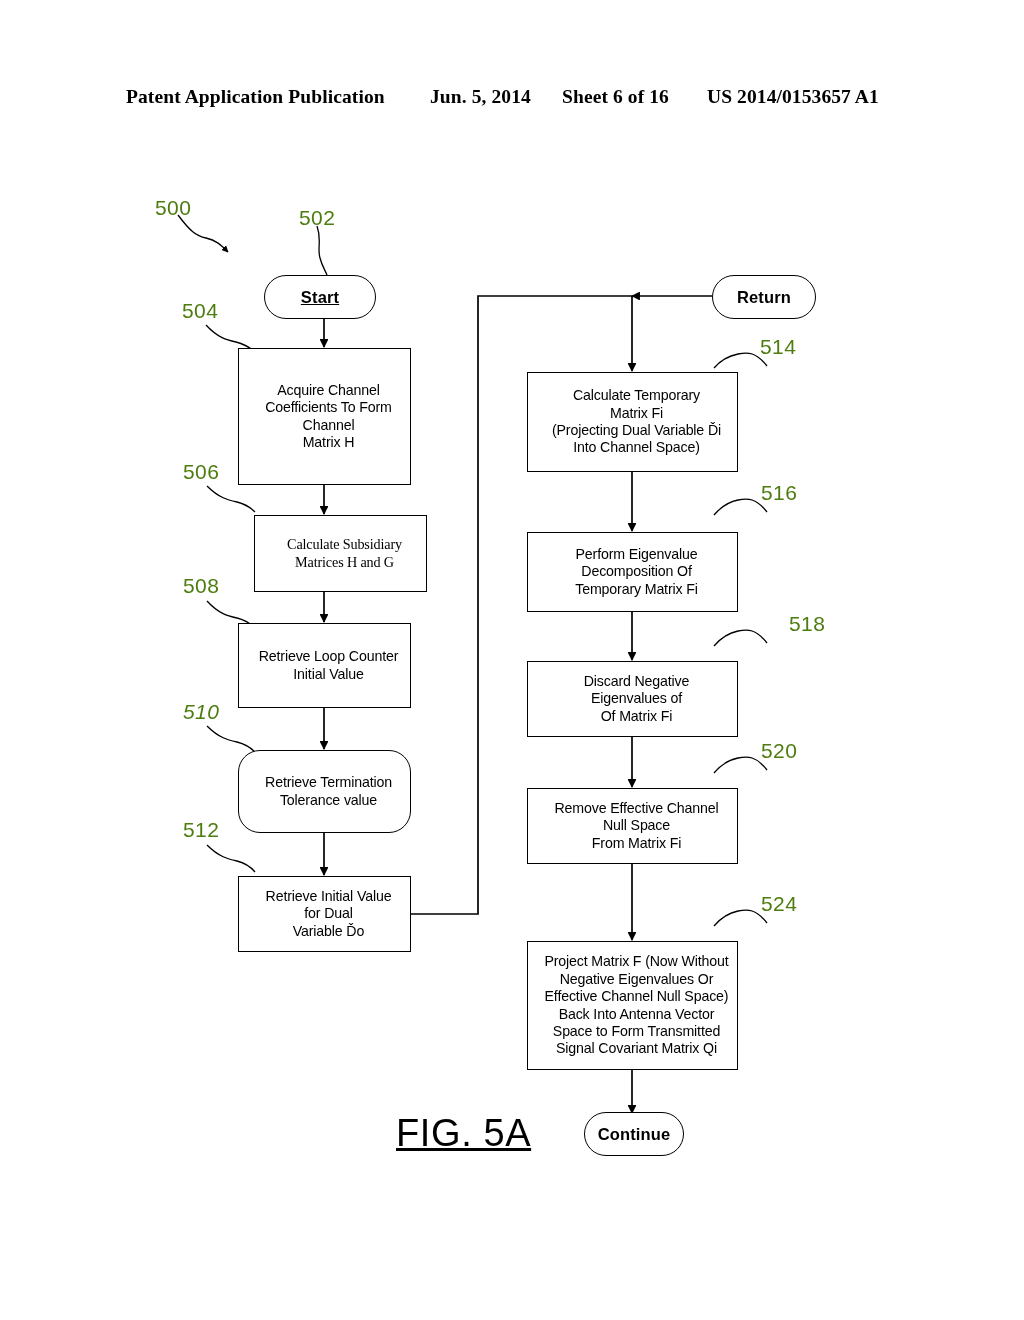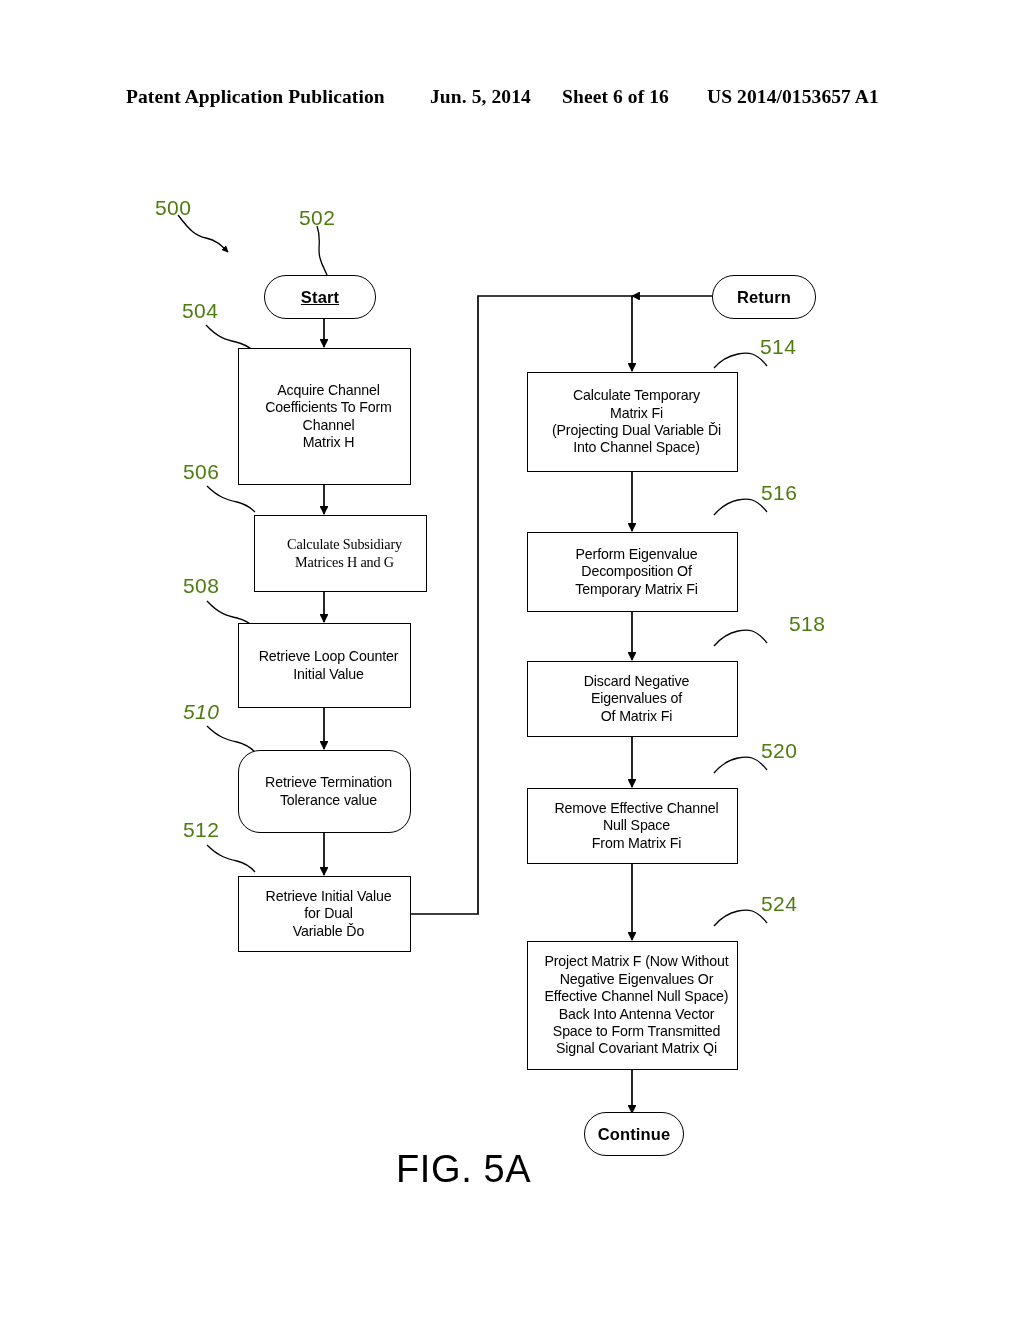--- a/index.html
+++ b/index.html
@@ -83,24 +83,25 @@
     font-size: 21px;
     letter-spacing: 0.4px;
     color: #4d7c0f;
     white-space: nowrap;
   }
 
   
   #fig-caption {
     position: absolute;
     left: 396px;
-    top: 1148px;
+    top: 1112px;
     font-size: 38px;
     letter-spacing: 0.6px;
     white-space: nowrap;
+    text-decoration: underline;
   }
 </style>
 </head>
 <body>
 
 <div id="page-header">
   <span class="hdr-pub">Patent Application Publication</span>
   <span class="hdr-date">Jun. 5, 2014</span>
   <span class="hdr-sheet">Sheet 6 of 16</span>
   <span class="hdr-num">US 2014/0153657 A1</span>

